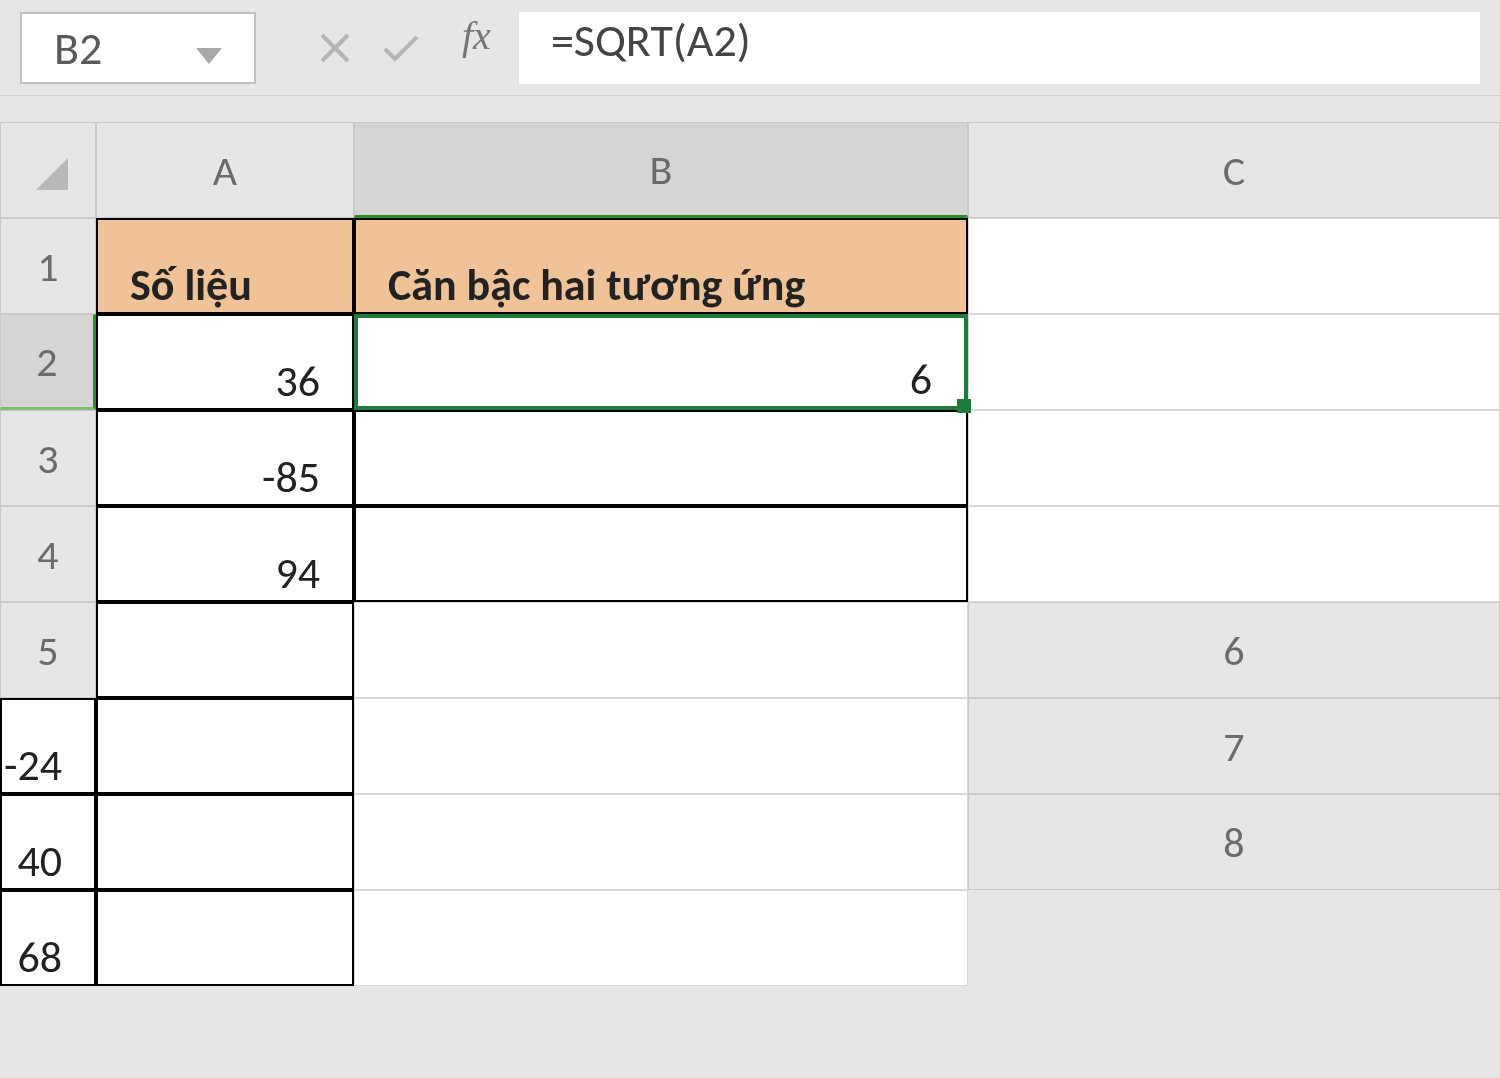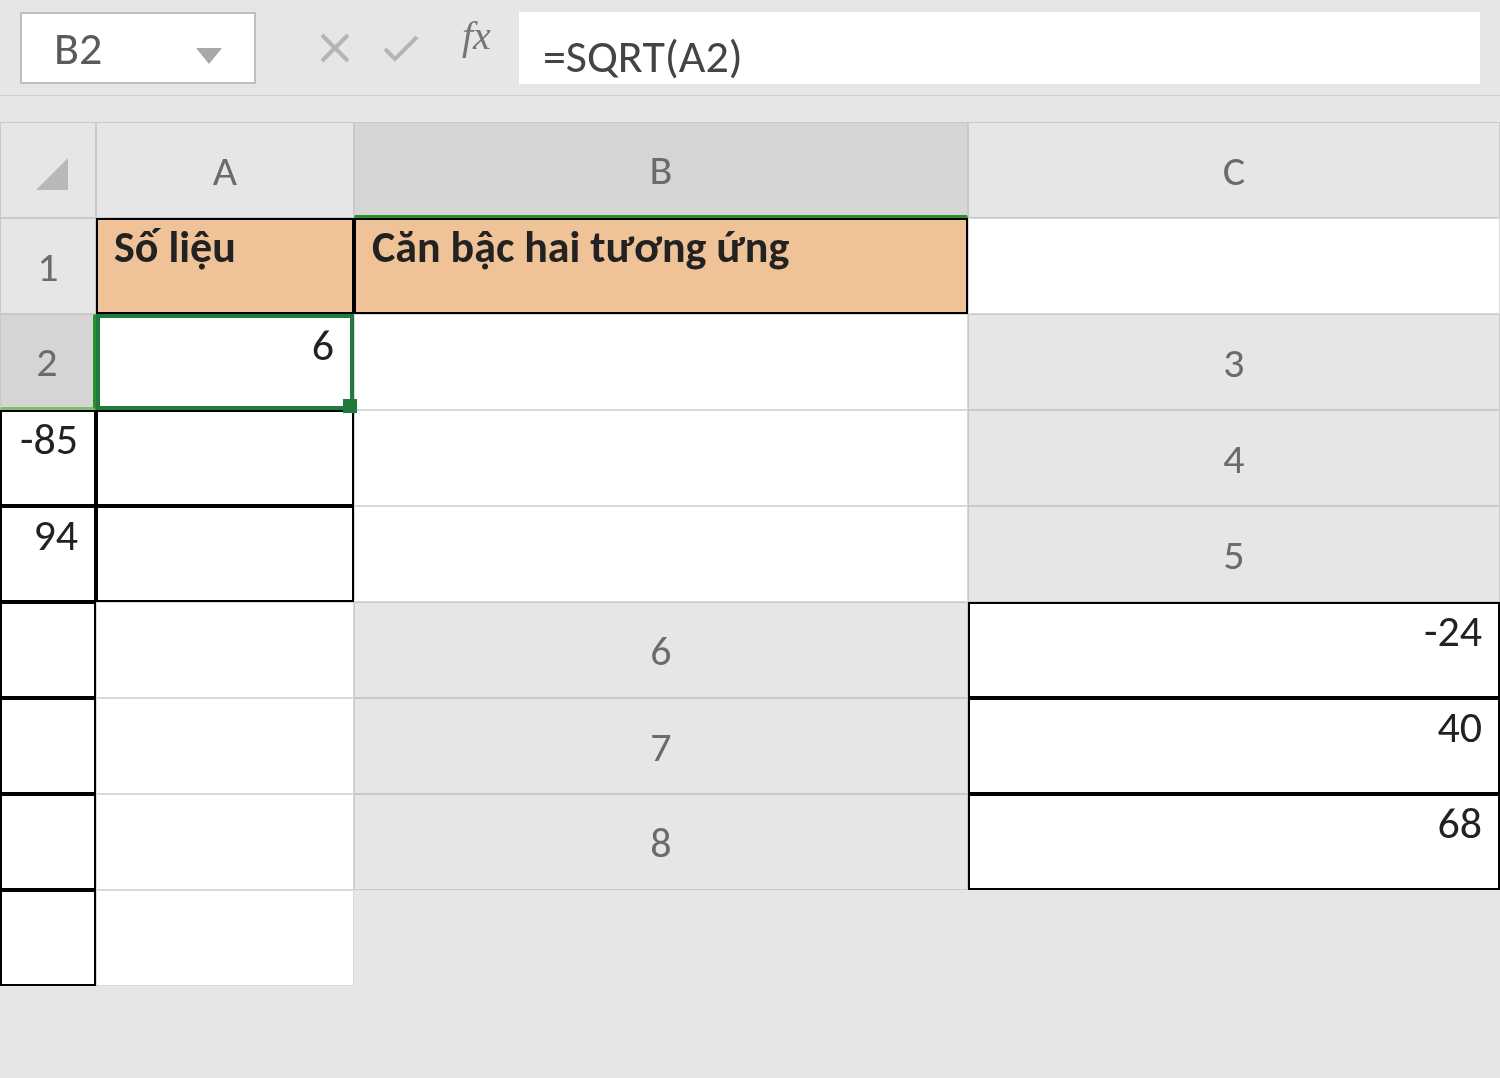--- a/index.html
+++ b/index.html
@@ -6,32 +6,32 @@
 *{box-sizing:border-box}
 
 
 .fbar{display:flex;align-items:center;height:96px;padding:0 20px;background:#e6e6e6;border-bottom:1px solid #d0d0d0}
 .namebox{width:236px;height:72px;background:#fff;border:2px solid #c0c0c0;display:flex;align-items:center;padding:0 32px;font-size:46px;color:#5a5a5a}
 .namebox-dd{margin-left:auto;color:#888}
 .fbar-gap{width:46px}
 .fbar-btns{display:flex;align-items:flex-start;height:72px}
 .fbar-btn{width:66px;height:72px;display:flex;align-items:center;justify-content:center;font-size:42px;color:#b5b5b5}
 .fx{font-family:"Times New Roman",serif;font-style:italic;font-size:40px;color:#757575;padding:0 28px}
-.formula-input{flex:1;height:72px;background:#fff;border:none;display:flex;align-items:flex-end;padding:0 24px;font-size:46px;color:#444}
+.formula-input{flex:1;height:72px;background:#fff;border:none;display:flex;align-items:flex-start;padding:0 32px;font-size:46px;color:#444}
 
 
 .strip{height:26px;background:#e6e6e6}
 
 
 .grid{display:grid;grid-template-columns:96px 258px 614px 532px;grid-auto-rows:96px;background:#e6e6e6}
 .colhdr,.rowhdr,.corner{display:flex;align-items:center;justify-content:center;background:#e6e6e6;border:1px solid #c9c9c9;font-size:42px;color:#6b6b6b}
 .colhdr.active,.rowhdr.active{background:#d5d5d5;border-bottom:3px solid #7bbf6a}
 .colhdr.active{border-bottom:3px solid #2a8f2a}
 .rowhdr.active{border-right:3px solid #2a8f2a}
-.cell{background:#fff;border:1px solid #d9d9d9;display:flex;align-items:flex-start;padding:0 16px;font-size:44px;color:#222}
+.cell{background:#fff;border:1px solid #d9d9d9;display:flex;align-items:flex-end;padding:0 32px;font-size:44px;color:#222}
 .cell.hdr{background:#f0c298;font-weight:700}
 .cell.num{justify-content:flex-end}
 .cell.bordered{border:2px solid #000}
 .corner svg{display:block}
 
 
 .sel{position:relative;border:4px solid #1f7a3c !important;z-index:5}
 .sel::after{content:"";position:absolute;right:-7px;bottom:-7px;width:14px;height:14px;background:#1f7a3c}
 </style>
 </head>
@@ -82,20 +82,23 @@
   <div class="rowhdr">1</div>
   <div class="cell hdr bordered">
       <span>Số liệu</span>
     </div>
   <div class="cell hdr bordered">
       <span>Căn bậc hai tương ứng</span>
     </div>
   <div class="cell"></div>
 
   <div class="rowhdr active">2</div>
+  <div class="cell num bordered">
+      <span>36</span>
+    </div>
   <div class="cell num bordered sel">
       <span>6</span>
     </div>
   <div class="cell"></div>
 
   <div class="rowhdr">3</div>
   <div class="cell num bordered">
       <span>-85</span>
     </div>
   <div class="cell num bordered">

